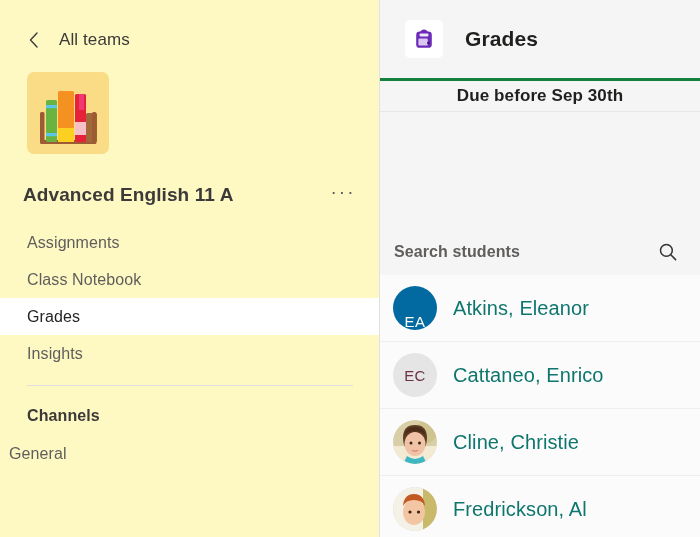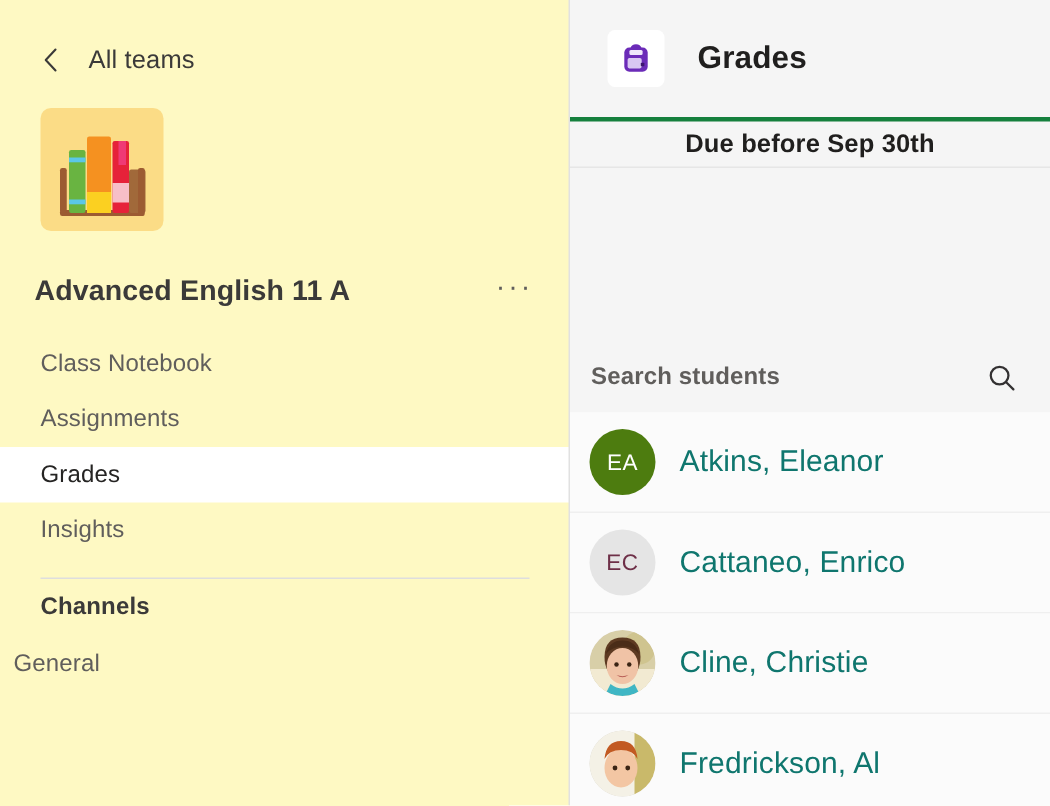--- a/index.html
+++ b/index.html
@@ -103,21 +103,21 @@
     height: 1px;
     background: #dedede;
     margin: 13px 27px 0 27px;
   }
 
   .section-header {
     font-size: 16px;
     font-weight: bold;
     color: #3b3a39;
     padding-left: 27px;
-    margin-top: 10px;
+    margin-top: 21px;
     letter-spacing: 0.1px;
   }
   .channel-item {
     height: 37px;
     display: flex;
     align-items: center;
     padding-left: 9px;
     font-size: 16px;
     color: #605e5c;
     margin-top: 10px;
@@ -270,24 +270,24 @@
       </svg>
     </div>
 
     <div class="team-name-row">
       <span class="team-name">Advanced English 11 A</span>
       <span class="overflow-dots">···</span>
     </div>
 
     <div class="nav-list">
       <div class="nav-item">
+        <span>Assignments</span>
+      </div>
+      <div class="nav-item">
         <span>Class Notebook</span>
-      </div>
-      <div class="nav-item">
-        <span>Assignments</span>
       </div>
       <div class="nav-item selected">
         <span>Grades</span>
       </div>
       <div class="nav-item">
         <span>Insights</span>
       </div>
     </div>
 
     <div class="nav-divider"></div>
@@ -328,21 +328,21 @@
         <svg width="20" height="20" viewBox="0 0 20 20">
           <circle cx="8.4" cy="8.4" r="5.9" fill="none" stroke="#333132" stroke-width="1.5"></circle>
           <line x1="12.8" y1="12.8" x2="17.6" y2="17.6" stroke="#333132" stroke-width="1.5" stroke-linecap="round"></line>
         </svg>
       </span>
     </div>
 
     <div class="student-list">
 
       <div class="student-row">
-        <span class="avatar" style="background:#4d7c0f;color:#ffffff;">
+        <span class="avatar" style="background:#0369a1;color:#ffffff;align-items:flex-end;">
           <span>EA</span>
         </span>
         <span class="student-name">Atkins, Eleanor</span>
       </div>
 
       <div class="student-row">
         <span class="avatar" style="background:#e5e5e5;color:#6e3048;justify-content:center;">
           <span>EC</span>
         </span>
         <span class="student-name">Cattaneo, Enrico</span>

